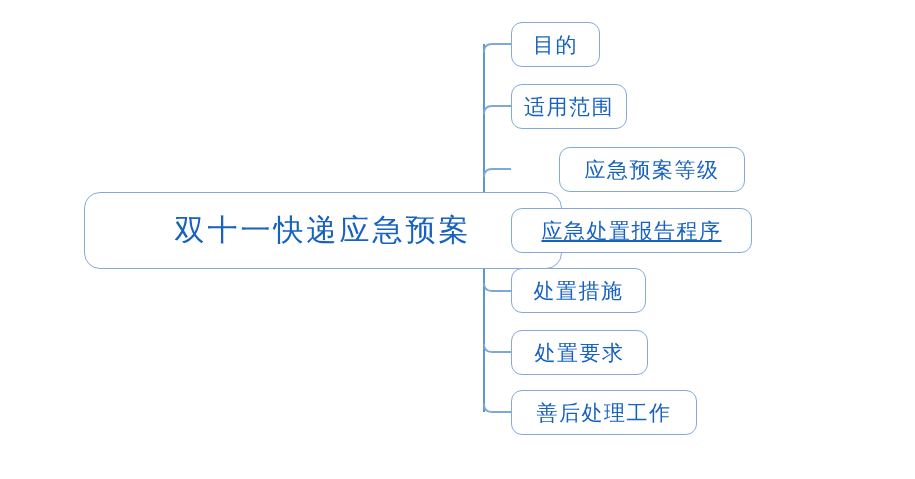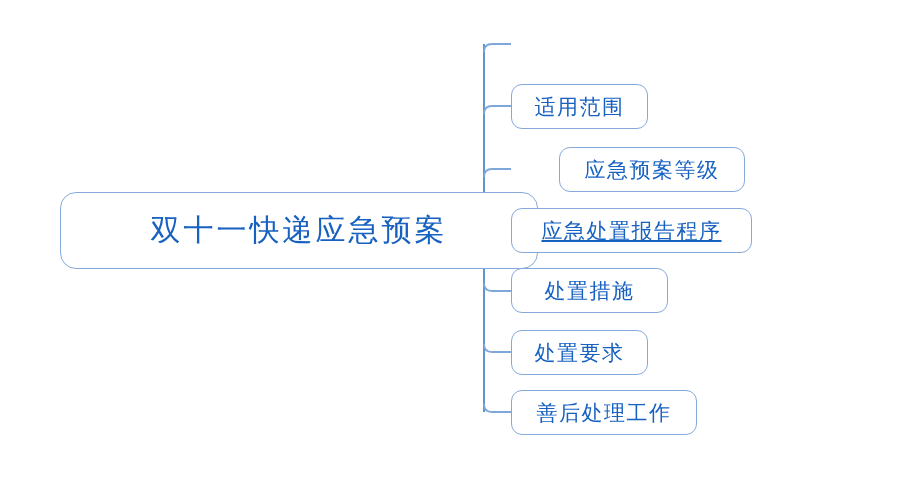--- a/index.html
+++ b/index.html
@@ -69,38 +69,41 @@
 
     <path d="M484 230 L511 230" fill="none" stroke="#3b7ac0" stroke-width="1.8"></path>
 
     <path d="M484 283 Q484 291 492 291 L511 291" fill="none" stroke="#7fa8da" stroke-width="1.8"></path>
 
     <path d="M484 344 Q484 352 492 352 L511 352" fill="none" stroke="#7fa8da" stroke-width="1.8"></path>
 
     <path d="M484 404 Q484 412 492 412 L511 412" fill="none" stroke="#7fa8da" stroke-width="1.8"></path>
   </svg>
 
-  <div class="node central" style="left:60px; top:192px; width:478px; height:77px;">
+  <div class="node central" style="left:84px; top:192px; width:478px; height:77px;">
     <span>双十一快递应急预案</span>
   </div>
 
+  <div class="node branch" style="left:511px; top:22px; width:89px; height:45px;">
+    <span>目的</span>
+  </div>
 
-  <div class="node branch" style="left:511px; top:84px; width:137px; height:45px;">
+  <div class="node branch" style="left:511px; top:84px; width:116px; height:45px;">
     <span>适用范围</span>
   </div>
 
   <div class="node branch" style="left:511px; top:147px; width:186px; height:45px;margin-left:48px;">
     <span>应急预案等级</span>
   </div>
 
   <div class="node branch" style="left:511px; top:208px; width:241px; height:45px;text-decoration:underline;">
     <span>应急处置报告程序</span>
   </div>
 
-  <div class="node branch" style="left:511px; top:268px; width:157px; height:45px;">
+  <div class="node branch" style="left:511px; top:268px; width:135px; height:45px;">
     <span>处置措施</span>
   </div>
 
   <div class="node branch" style="left:511px; top:390px; width:186px; height:45px;">
     <span>善后处理工作</span>
   </div>
 
   <div class="node branch" style="left:511px; top:330px; width:137px; height:45px;">
     <span>处置要求</span>
   </div>

